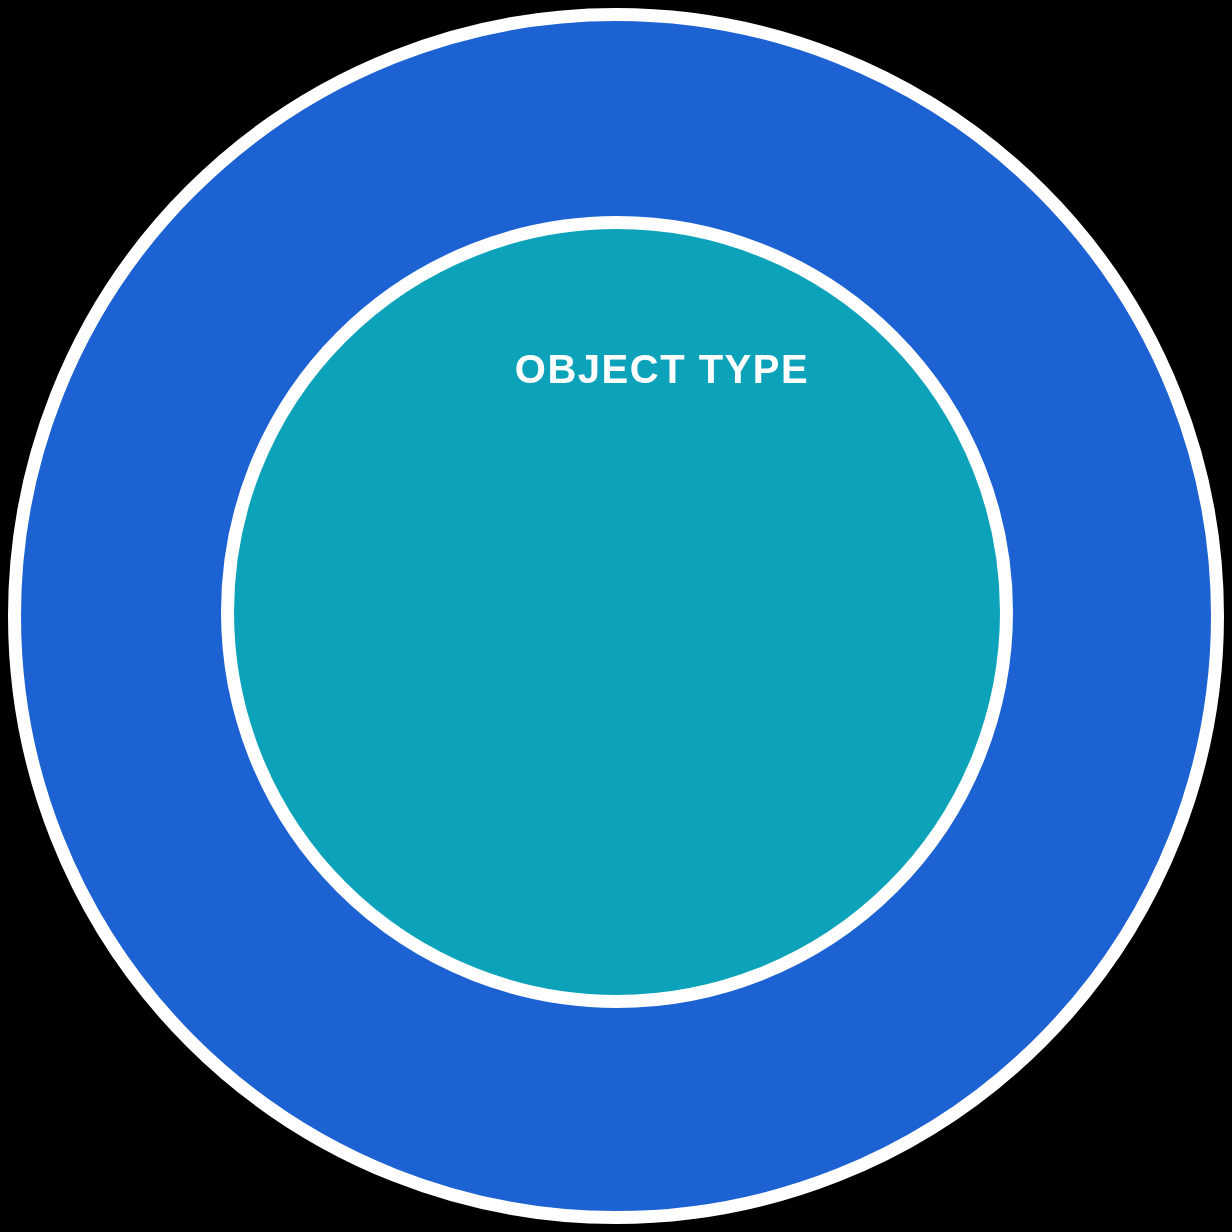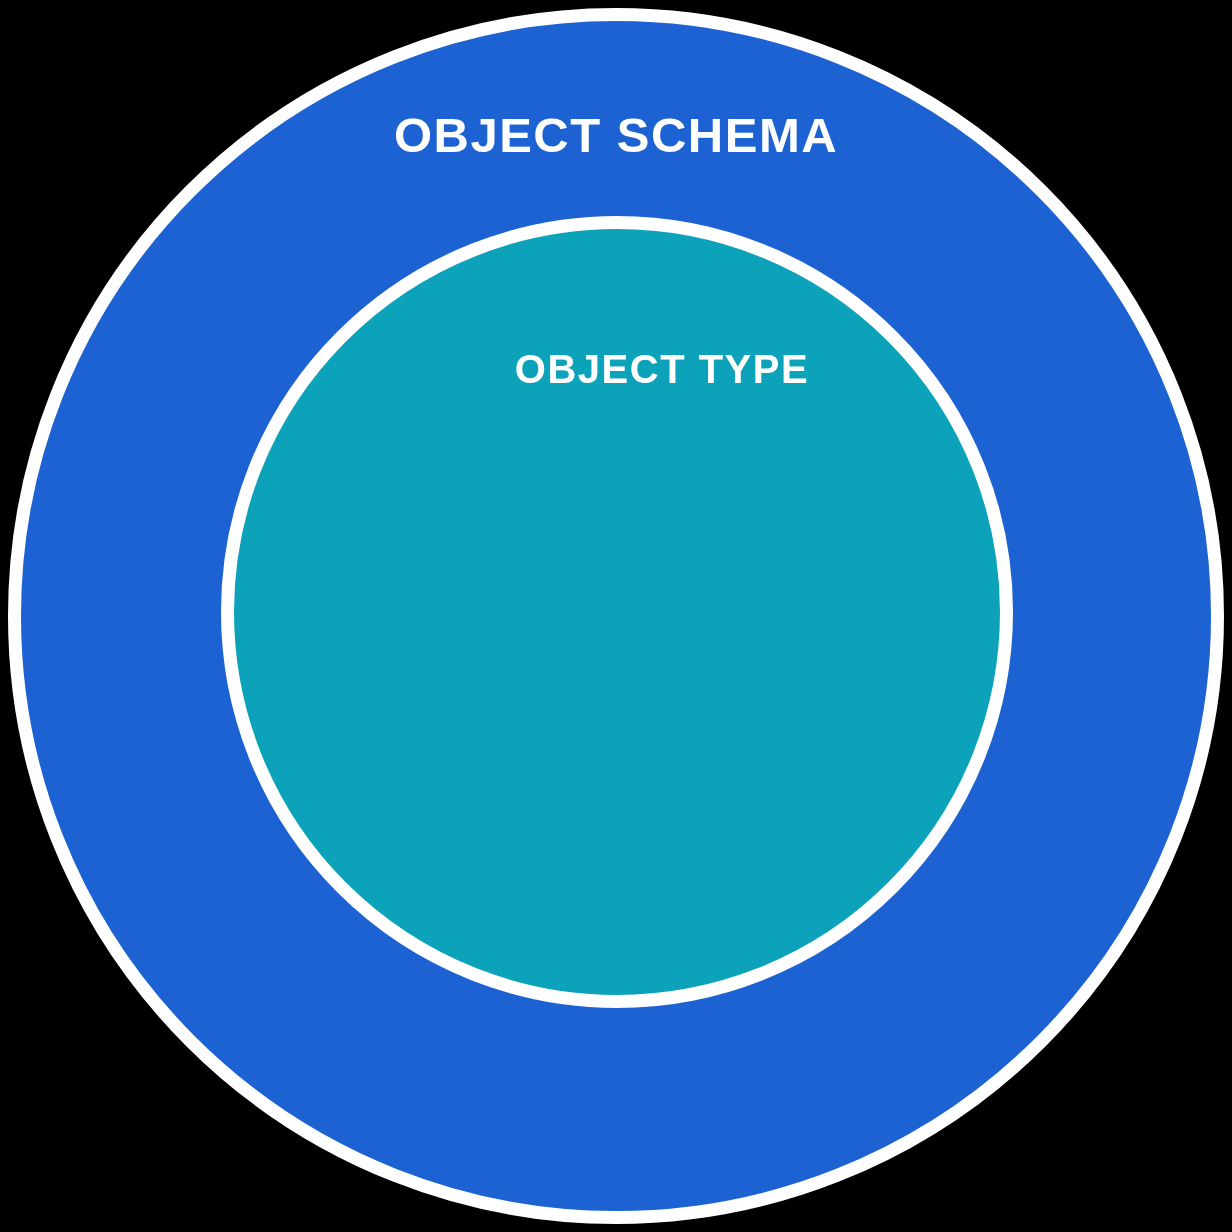--- a/index.html
+++ b/index.html
@@ -75,17 +75,16 @@
 </head>
 <body>
 
 <div class="canvas">
 
   <div class="ring ring-schema"></div>
 
   <div class="ring ring-type"></div>
 
 
-  <div class="label label-schema">OBJECT SCHEMA</div>
 
   <div class="label label-type">OBJECT TYPE</div>
 
 </div>
 
 </body></html>

